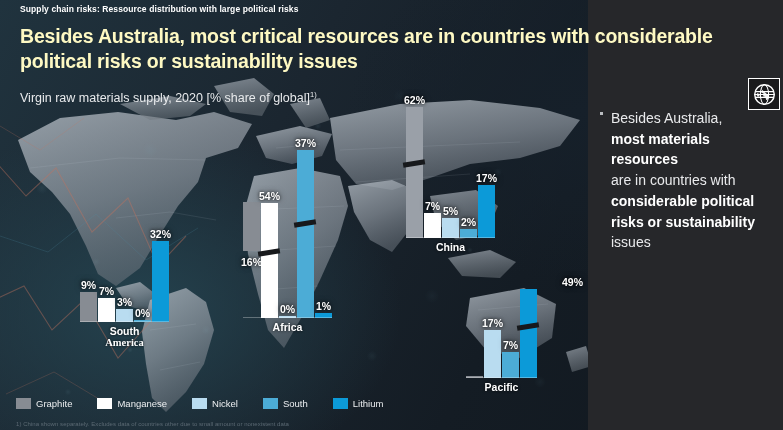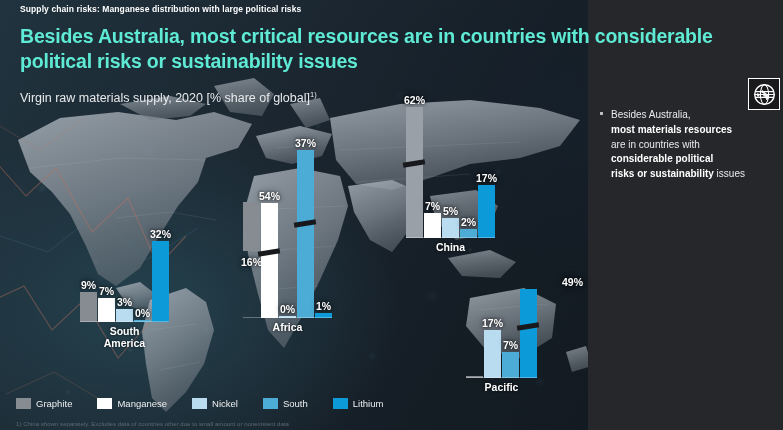--- a/index.html
+++ b/index.html
@@ -49,40 +49,40 @@
   }
 
   
   .eyebrow {
     position: absolute; left: 20px; top: 4px;
     font-size: 8.5px; font-weight: bold; color: #ffffff;
     letter-spacing: .1px; z-index: 6;
   }
   .headline {
     position: absolute; left: 20px; top: 24px; width: 720px;
-    font-size: 19.5px; font-weight: bold; color: #5eead4;
+    font-size: 19.5px; font-weight: bold; color: #fef9c3;
     line-height: 1.27; letter-spacing: -.2px; z-index: 6;
   }
   .subtitle {
     position: absolute; left: 20px; top: 90px;
     font-size: 12.5px; color: #e8eaec; font-weight: normal; z-index: 6;
   }
   .subtitle sup { font-size: 7.5px; vertical-align: super; }
 
   
   .globe-badge {
     position: absolute; left: 748px; top: 78px; width: 32px; height: 32px;
     border: 1.5px solid #ffffff; background: #1a1a1c;
     display: flex; align-items: center; justify-content: center; z-index: 8;
   }
 
   
   .bullet-block {
     position: absolute; left: 600px; top: 108px; width: 180px;
-    font-size: 10px; color: #e9eaec; line-height: 1.48; z-index: 7;
+    font-size: 14px; color: #e9eaec; line-height: 1.48; z-index: 7;
   }
   .bullet-block .dot {
     position: absolute; left: 0; top: 4px; width: 3px; height: 3px; background: #b9bcc0;
   }
   .bullet-block .btxt { margin-left: 11px; display: block; }
   .bullet-block b { font-weight: bold; color: #ffffff; }
 
   
   .group { position: absolute; z-index: 5; }
   .bars { display: flex; align-items: flex-end; gap: 1px; position: relative; }
@@ -92,21 +92,21 @@
   .vlabel {
     position: absolute; left: 50%; transform: translateX(-50%);
     font-size: 10.5px; font-weight: bold; color: #ffffff;
     white-space: nowrap; text-shadow: 0 0 3px rgba(0,0,0,.85), 0 0 6px rgba(0,0,0,.6);
   }
   .glabel {
     margin-top: 3px; text-align: center;
     font-size: 10.5px; font-weight: bold; color: #ffffff;
     text-shadow: 0 0 3px rgba(0,0,0,.8);
   }
-  .glabel .l2 { display: block; }
+  .glabel .l2 { display: block; font-family: Liberation Serif, serif; }
   
   .axisline { position: absolute; left: 0; right: 0; bottom: 0; height: 1px; background: rgba(255,255,255,.30); }
   
   .breakmark {
     position: absolute; width: 132%; height: 5px; background: #17191c;
     left: -16%; transform: rotate(-9deg);
   }
 
   
   .legend {
@@ -201,21 +201,21 @@
 
     <g stroke="#4f93a8" stroke-width="1" fill="none" opacity=".20">
       <path d="M0 236 L48 252 L96 214 L146 260 L198 228"></path>
     </g>
   </svg>
 
   <div class="bokeh"></div>
 
   <div class="right-panel"></div>
 
-  <div class="eyebrow">Supply chain risks: Manganese distribution with large political risks</div>
+  <div class="eyebrow">Supply chain risks: Ressource distribution with large political risks</div>
 
   <div class="headline">
     <span>Besides Australia, most critical resources are in countries with considerable</span>
     <span>political risks or sustainability issues</span>
   </div>
 
   <div class="subtitle">
     <span>Virgin raw materials supply, 2020 [% share of global]</span><sup>1)</sup>
   </div>
 

